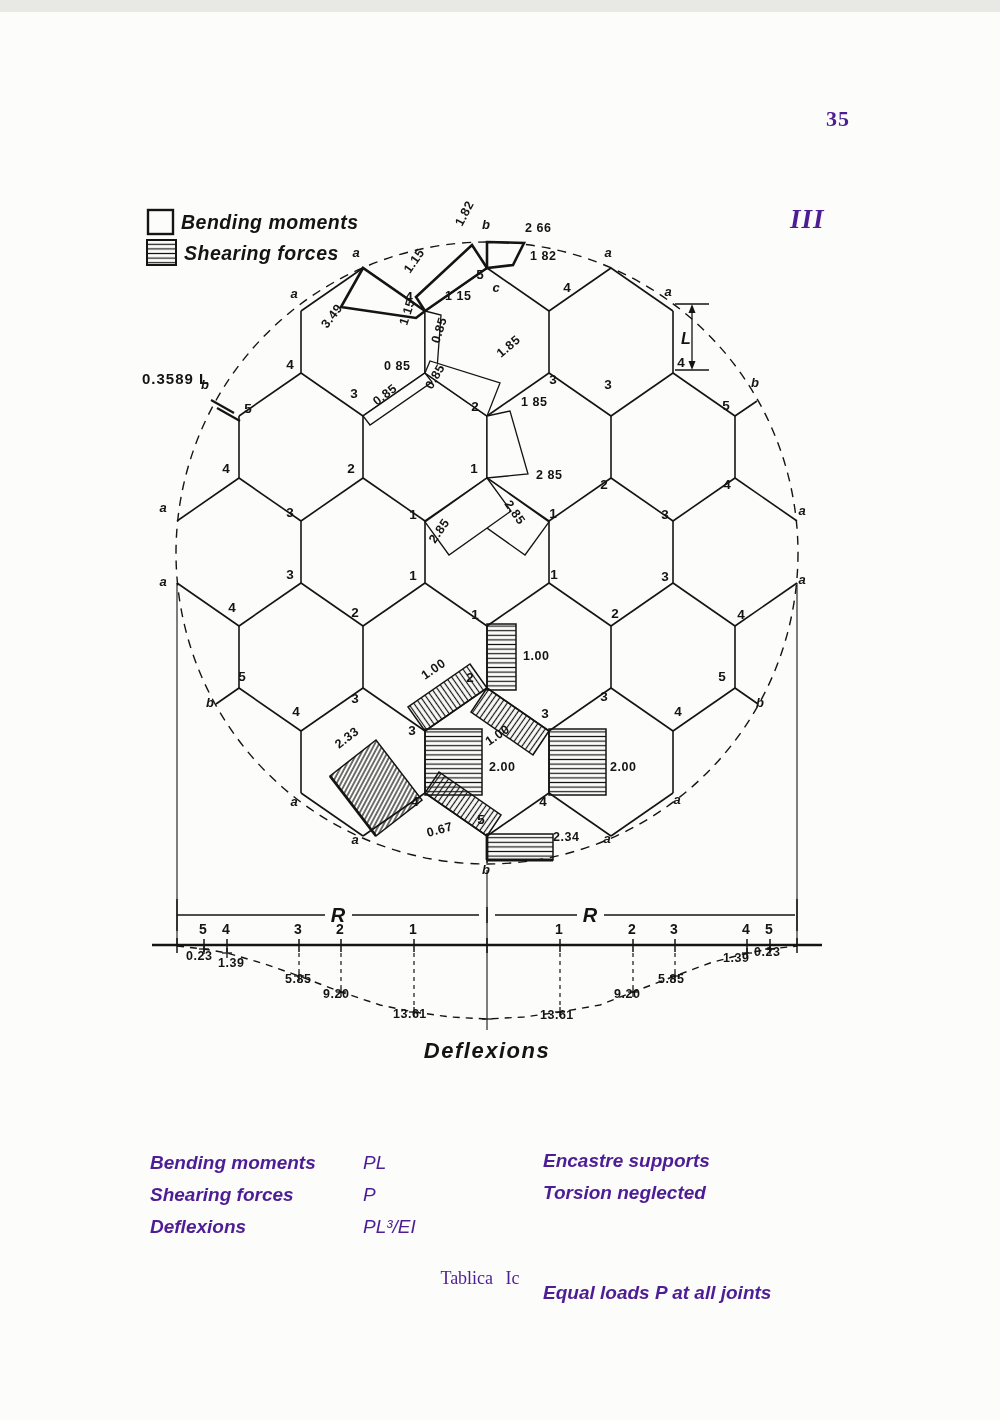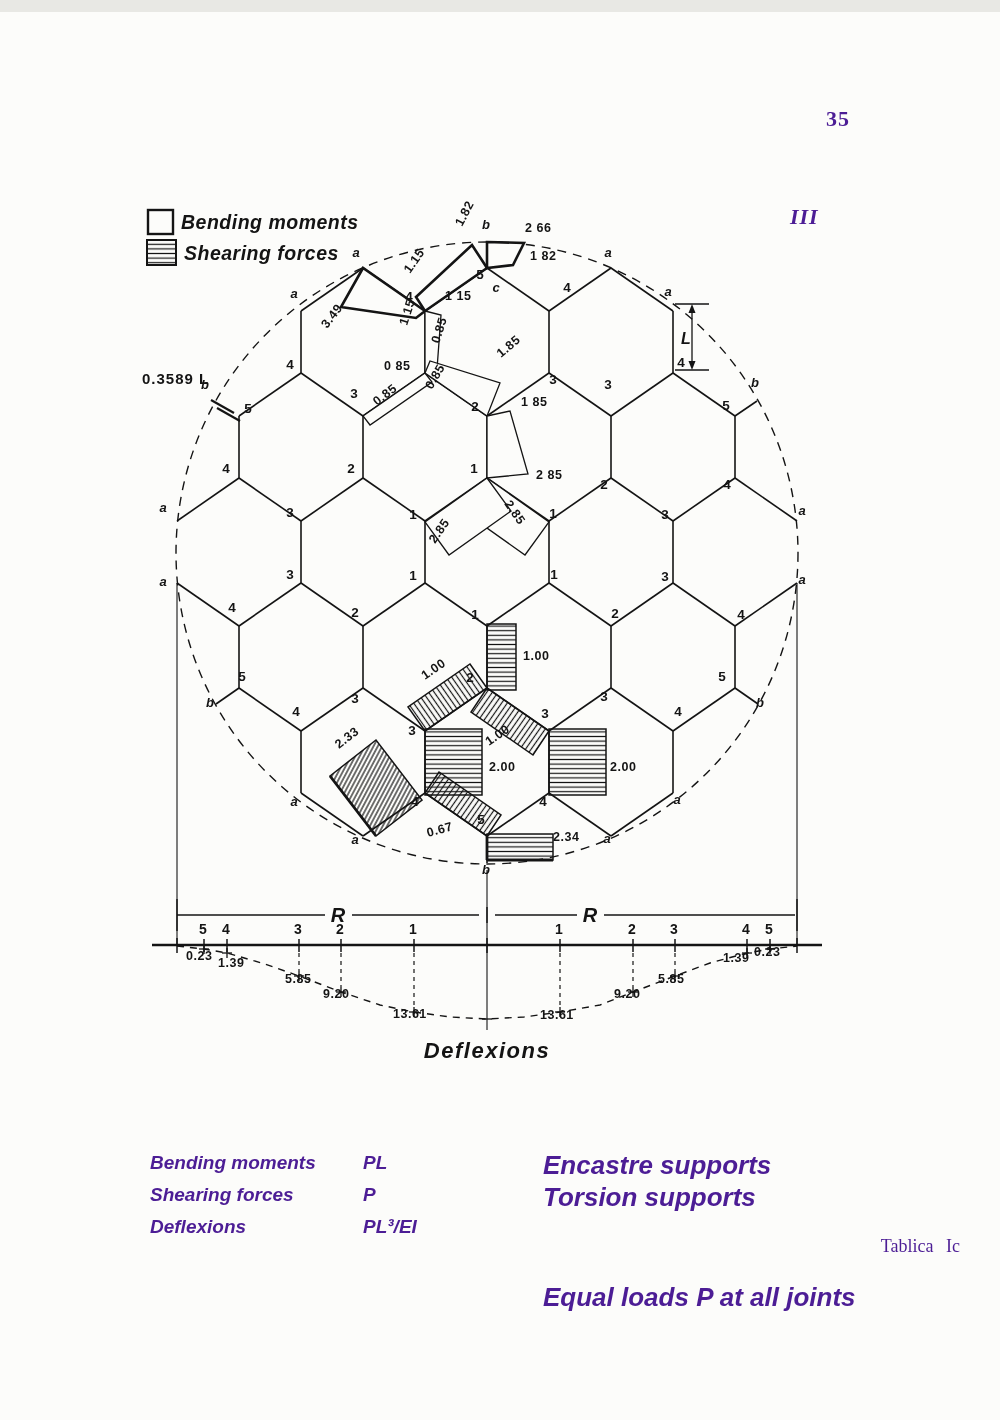--- a/index.html
+++ b/index.html
@@ -1,28 +1,28 @@
 <!DOCTYPE html>
 <html><head>
 <meta charset="utf-8">
 <style>
   html,body{margin:0;padding:0;background:#e8e8e4;}
   .page{position:relative;width:1000px;height:1420px;margin:12px auto;background:#fcfcfa;
         font-family:"Liberation Sans",sans-serif;color:#4c1d95;overflow:hidden;}
   .pageno{position:absolute;left:826px;top:94px;font-family:"Liberation Serif",serif;
           font-size:22px;font-weight:bold;letter-spacing:1px;}
   .roman{position:absolute;left:790px;top:192px;font-family:"Liberation Serif",serif;
-         font-style:italic;font-weight:bold;font-size:22px;letter-spacing:1px;}
+         font-style:italic;font-weight:bold;font-size:27px;letter-spacing:1px;}
   svg.fig{position:absolute;left:0;top:0;}
   .lrow{position:absolute;font-size:19px;font-weight:bold;font-style:italic;white-space:nowrap;}
-  .lrow .sym{position:absolute;left:213px;font-weight:bold;}
-  .note{position:absolute;left:543px;font-size:26px;font-weight:bold;font-style:italic;white-space:nowrap;}
+  .lrow .sym{position:absolute;left:213px;font-weight:normal;}
+  .note{position:absolute;left:543px;font-size:19px;font-weight:bold;font-style:italic;white-space:nowrap;}
   .cap1,.cap2{position:absolute;left:0;width:960px;text-align:center;
       font-family:"Liberation Serif",serif;font-size:18px;}
-  .cap1{top:1224px;word-spacing:8px;text-align:right;}
+  .cap1{top:1256px;word-spacing:8px;}
   .cap2{top:1265px;word-spacing:7px;}
 </style>
 </head>
 <body>
 
 <div class="page">
   <div class="pageno">35</div>
   <div class="roman">III</div>
 
   <svg class="fig" id="figsvg" width="1000" height="1120" viewBox="0 0 1000 1120">
@@ -316,17 +316,17 @@
   </div>
   <div class="lrow" style="left:150px;top:1172px">
     <span>Shearing forces</span>
     <span class="sym">P</span>
   </div>
   <div class="lrow" style="left:150px;top:1204px">
     <span>Deflexions</span>
     <span class="sym">PL³/EI</span>
   </div>
   <div class="note" style="top:1138px">Encastre supports</div>
-  <div class="note" style="top:1170px">Torsion supports</div>
+  <div class="note" style="top:1170px">Torsion neglected</div>
   <div class="note" style="top:1270px">Equal loads P at all joints</div>
 
   <div class="cap1">Tablica Ic</div>
 </div>
 
 </body></html>

